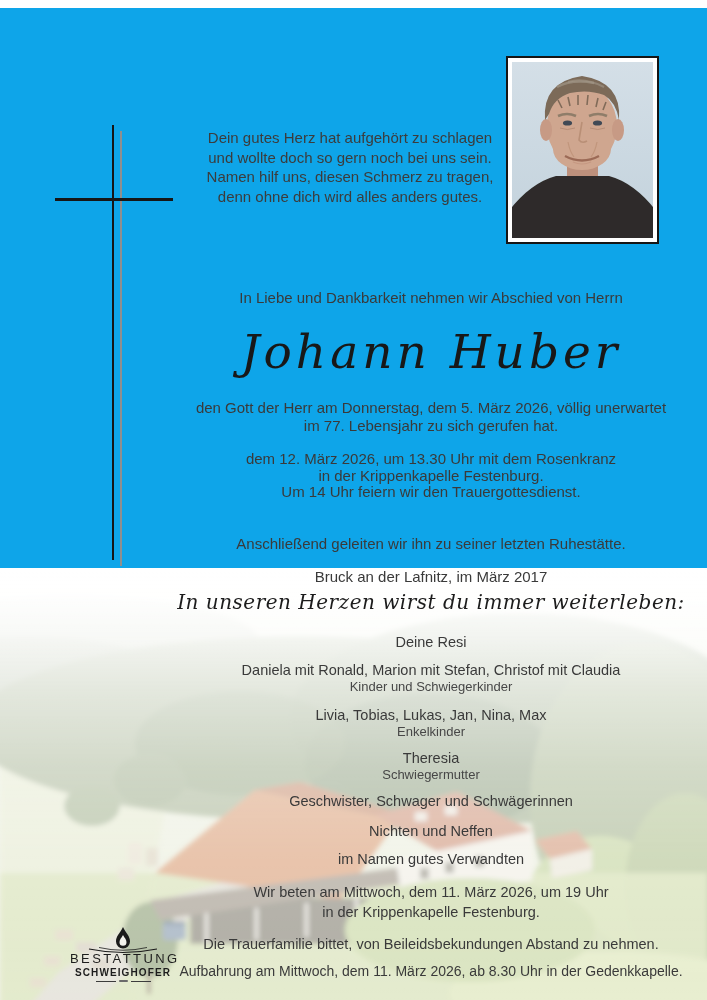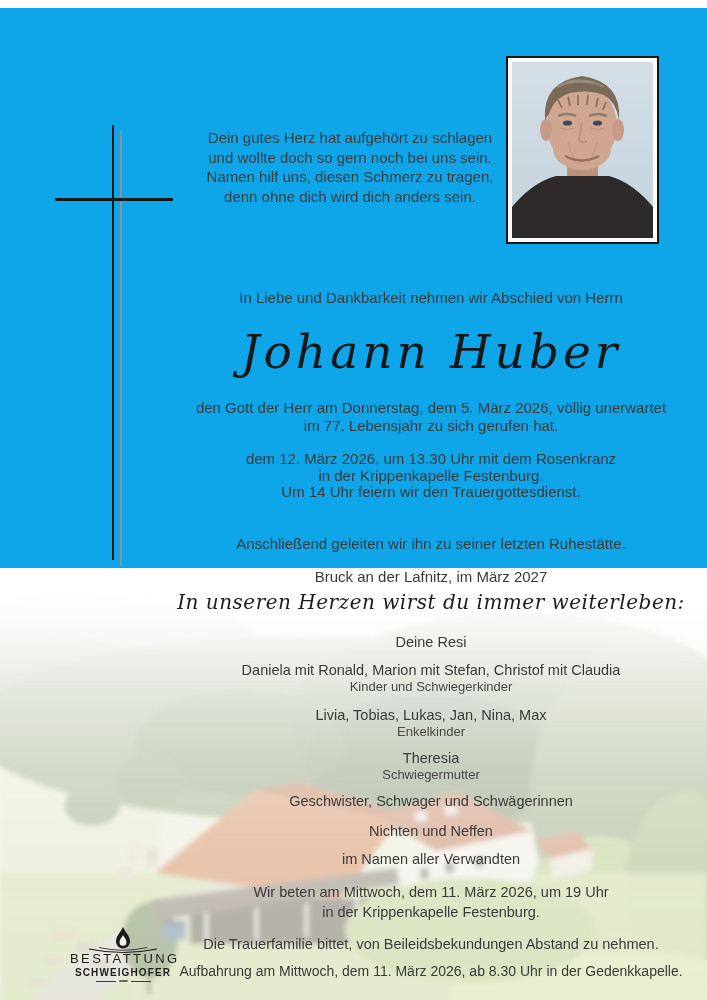--- a/index.html
+++ b/index.html
@@ -180,39 +180,39 @@
         <path d="M 53 94 Q 70 103 87 94" stroke="#9c6b57" stroke-width="2.4" fill="none"></path>
         <path d="M 61 100 Q 70 104 79 100" stroke="#c09079" stroke-width="1.2" fill="none" opacity="0.6"></path>
       </g>
     </svg>
   </div>
 
   <div class="blk verse">
     <div>Dein gutes Herz hat aufgehört zu schlagen</div>
     <div>und wollte doch so gern noch bei uns sein.</div>
     <div>Namen hilf uns, diesen Schmerz zu tragen,</div>
-    <div>denn ohne dich wird dich anders sein.</div>
+    <div>denn ohne dich wird alles anders gutes.</div>
   </div>
 
   <div class="blk intro">In Liebe und Dankbarkeit nehmen wir Abschied von Herrn</div>
   <div class="blk name">Johann Huber</div>
 
   <div class="blk death">
     <div>den Gott der Herr am Donnerstag, dem 5. März 2026, völlig unerwartet</div>
     <div>im 77. Lebensjahr zu sich gerufen hat.</div>
   </div>
 
   <div class="blk funeral">
     <div>dem 12. März 2026, um 13.30 Uhr mit dem Rosenkranz</div>
     <div>in der Krippenkapelle Festenburg.</div>
     <div>Um 14 Uhr feiern wir den Trauergottesdienst.</div>
   </div>
 
   <div class="blk process">Anschließend geleiten wir ihn zu seiner letzten Ruhestätte.</div>
-  <div class="blk placedate">Bruck an der Lafnitz, im März 2027</div>
+  <div class="blk placedate">Bruck an der Lafnitz, im März 2017</div>
   <div class="blk motto">In unseren Herzen wirst du immer weiterleben:</div>
 
   <div class="blk m0">
     <div class="m-names">Deine Resi</div>
   </div>
   <div class="blk m1">
     <div class="m-names">Daniela mit Ronald, Marion mit Stefan, Christof mit Claudia</div>
     <div class="m-rel">Kinder und Schwiegerkinder</div>
   </div>
   <div class="blk m2">
@@ -223,21 +223,21 @@
     <div class="m-names">Theresia</div>
     <div class="m-rel">Schwiegermutter</div>
   </div>
   <div class="blk m4">
     <div class="m-names">Geschwister, Schwager und Schwägerinnen</div>
   </div>
   <div class="blk m5">
     <div class="m-names">Nichten und Neffen</div>
   </div>
   <div class="blk m6">
-    <div class="m-names">im Namen aller Verwandten</div>
+    <div class="m-names">im Namen gutes Verwandten</div>
   </div>
 
   <div class="blk prayer">
     <div>Wir beten am Mittwoch, dem 11. März 2026, um 19 Uhr</div>
     <div>in der Krippenkapelle Festenburg.</div>
   </div>
   <div class="blk condol">Die Trauerfamilie bittet, von Beileidsbekundungen Abstand zu nehmen.</div>
   <div class="blk viewing">Aufbahrung am Mittwoch, dem 11. März 2026, ab 8.30 Uhr in der Gedenkkapelle.</div>
 
   <div class="logo">

